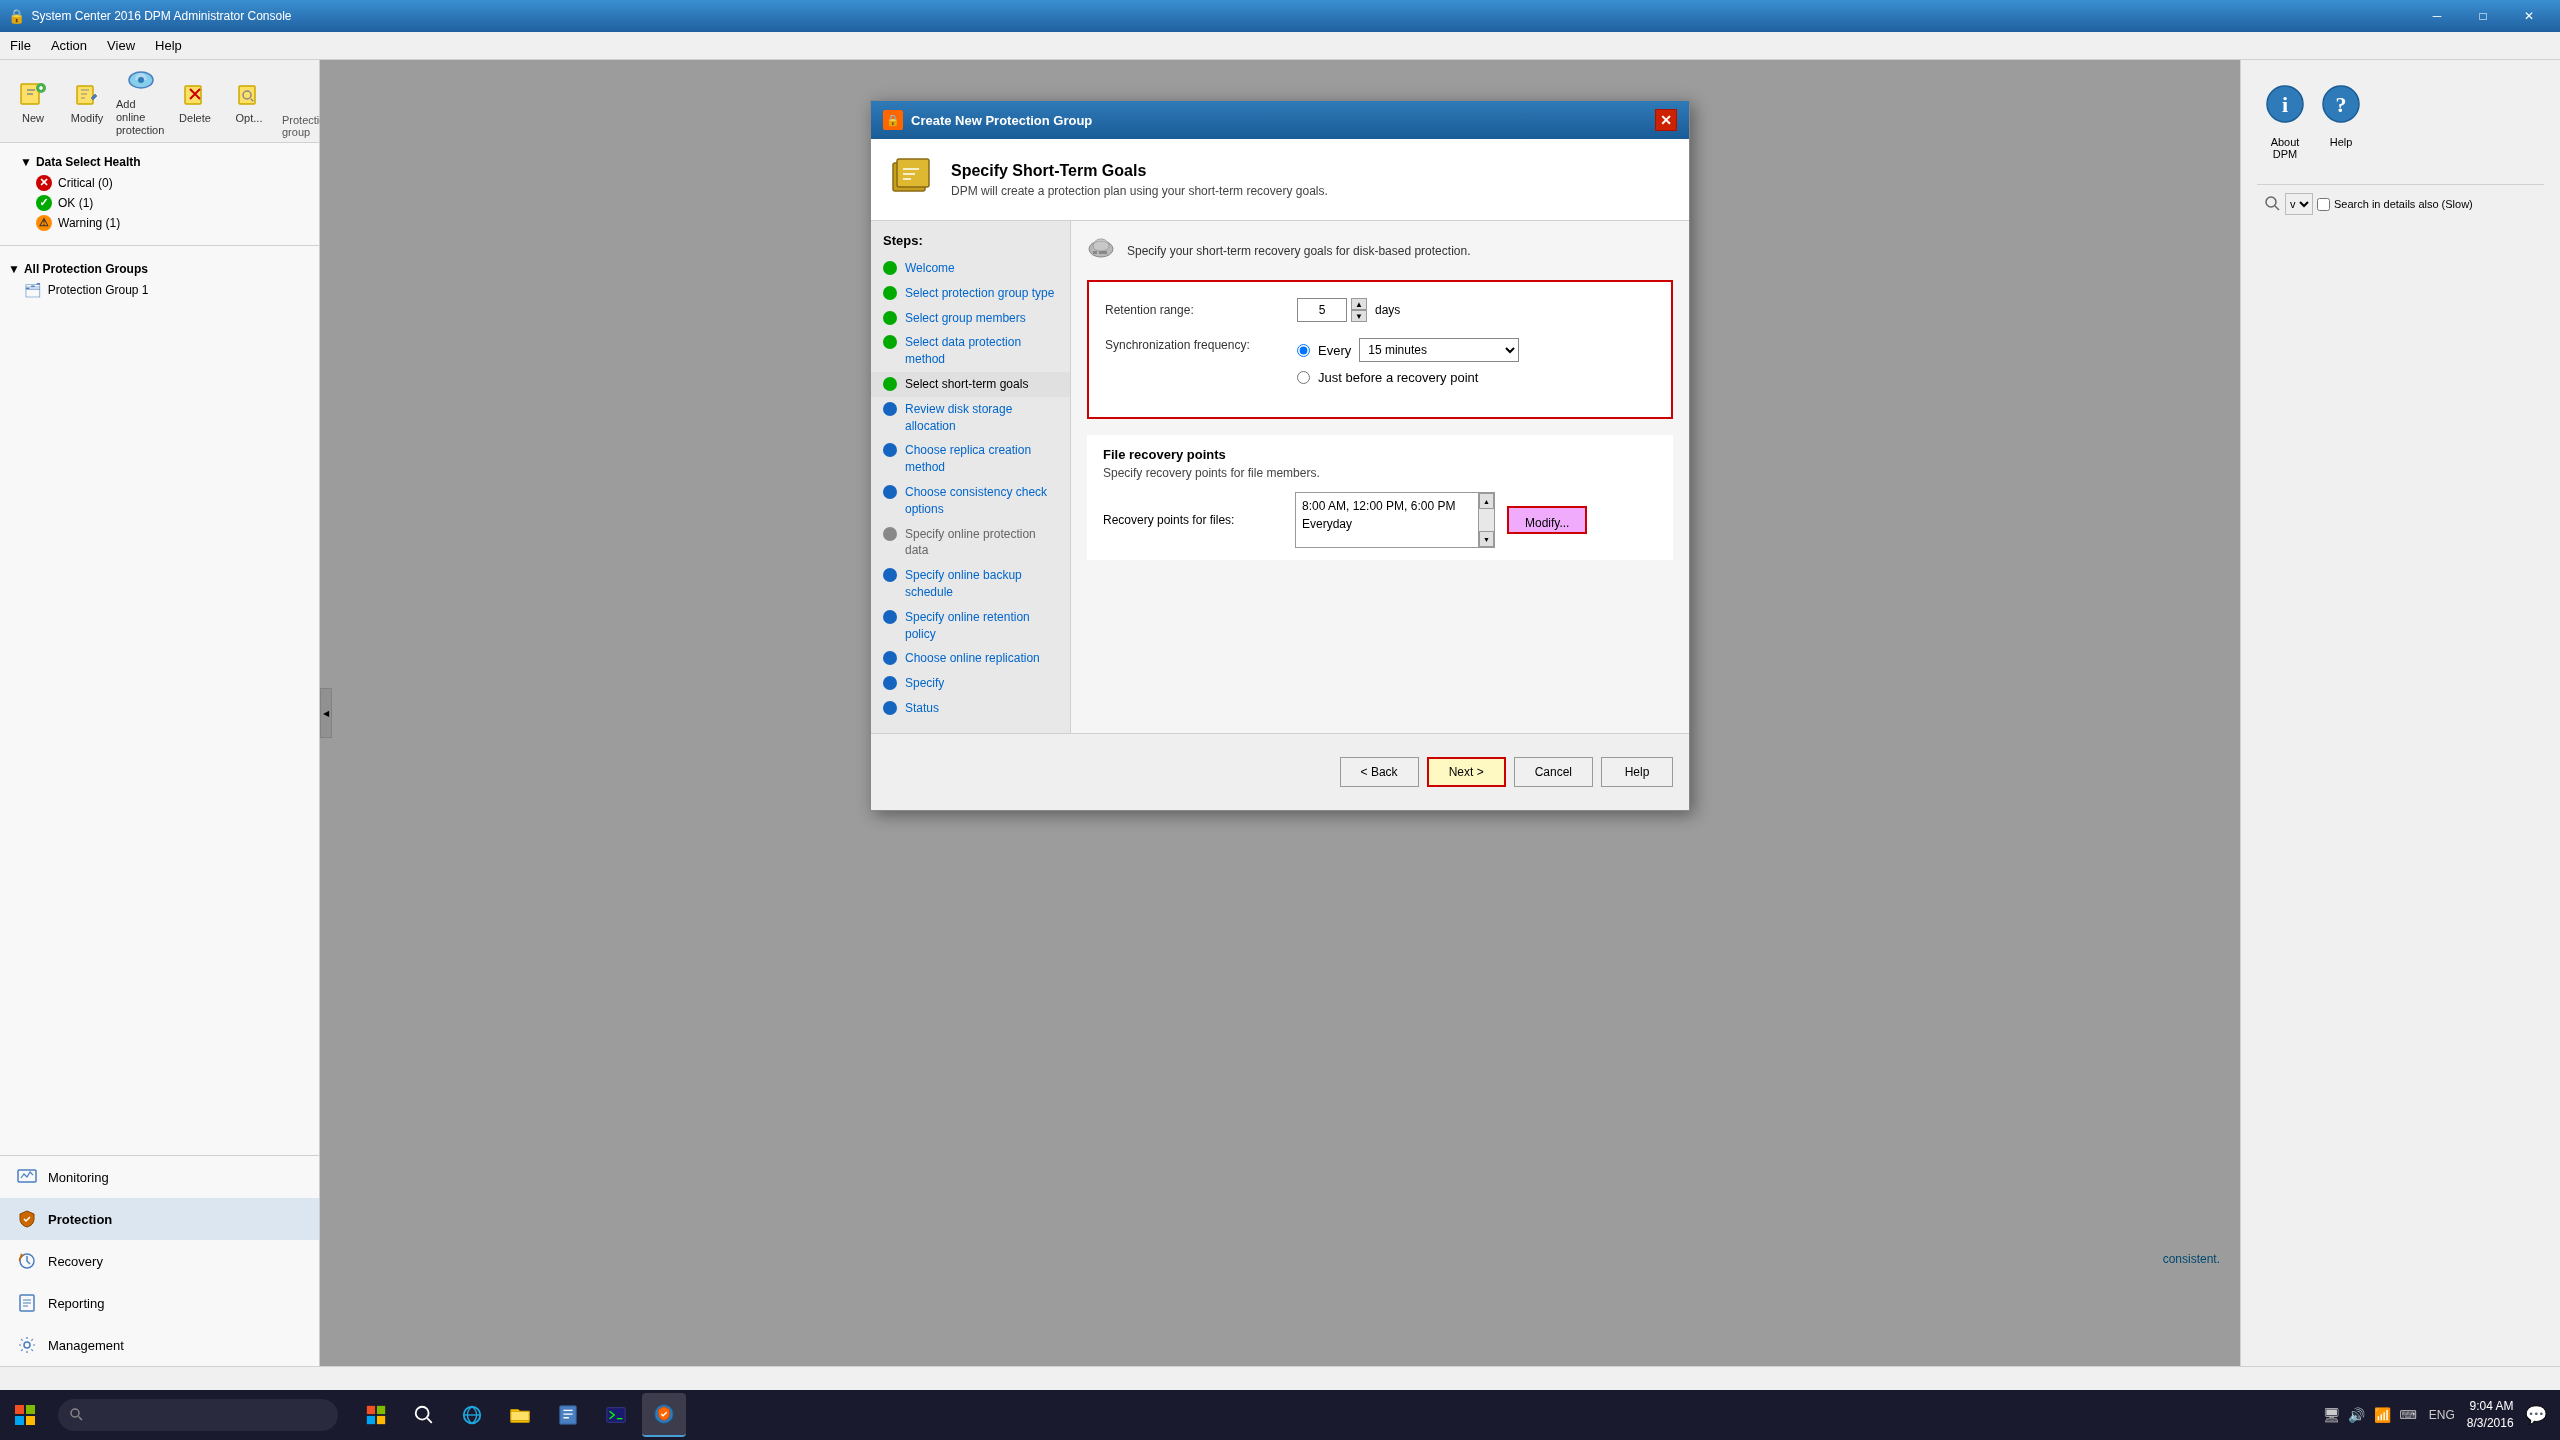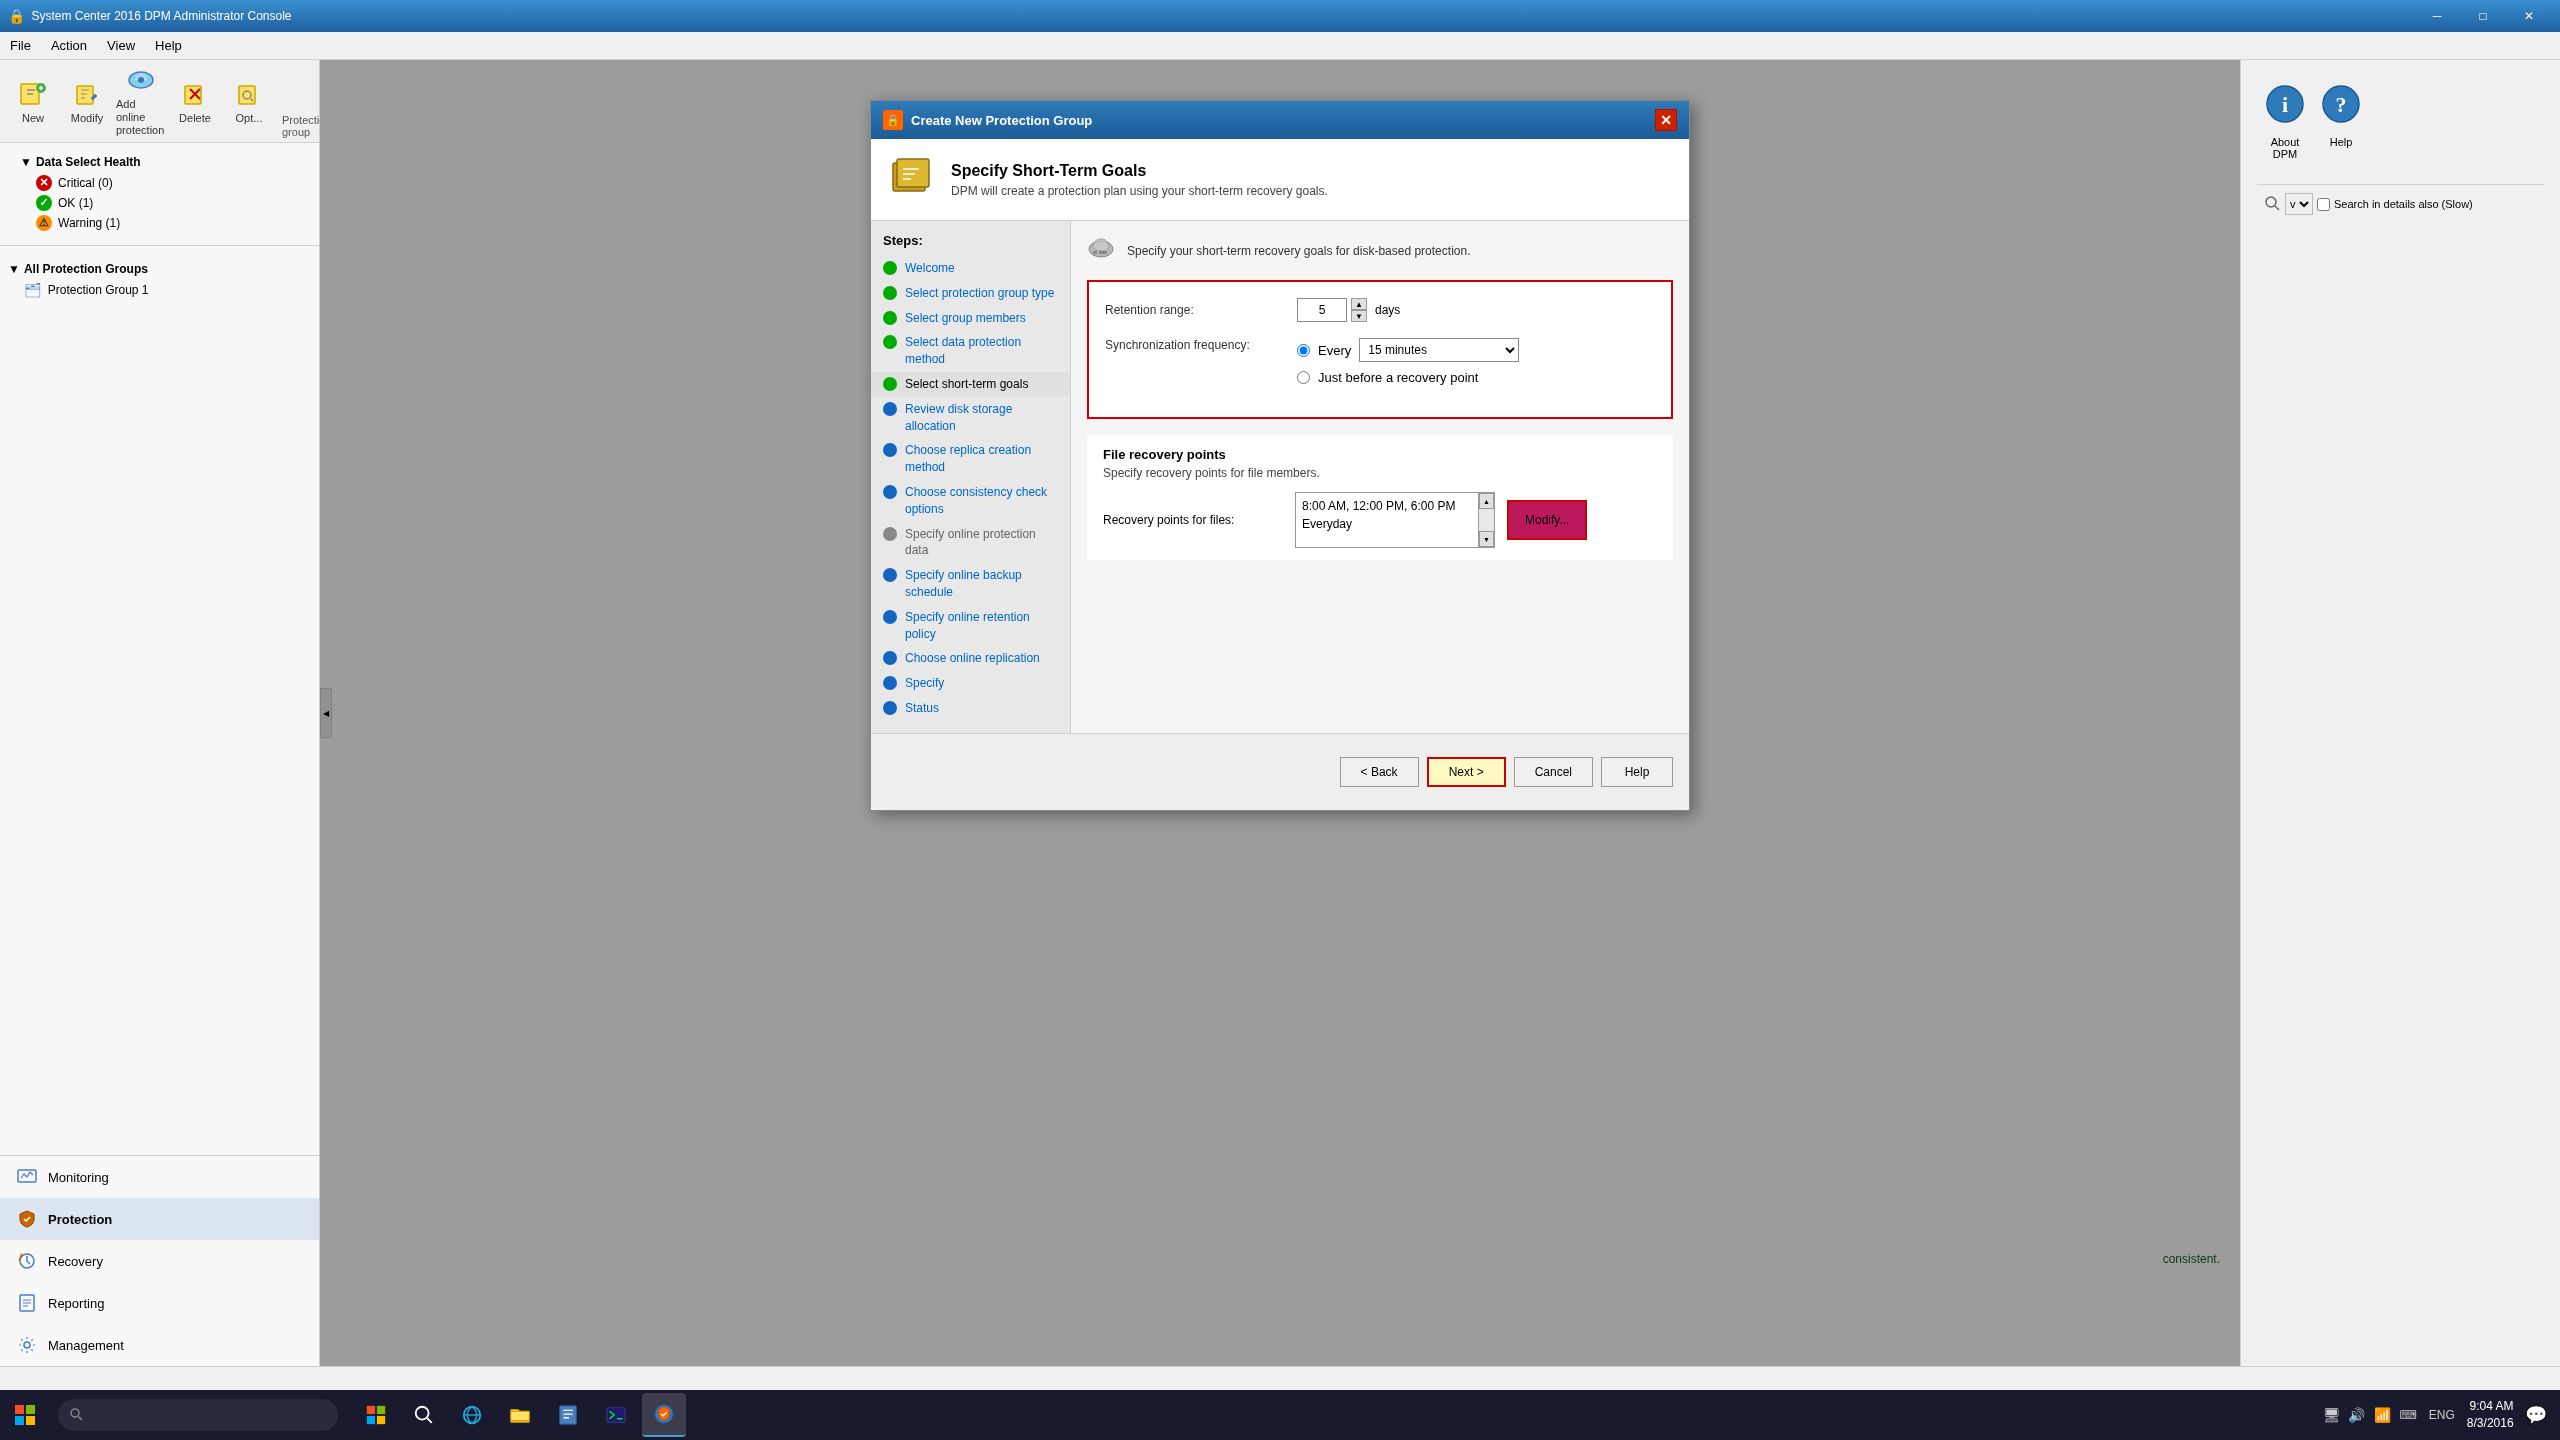--- a/index.html
+++ b/index.html
@@ -374,25 +374,25 @@
       background: white;
     }
     .recovery-points-text {
       padding: 4px 6px;
       font-size: 12px;
       line-height: 1.5;
     }
 
     .modify-btn {
       border: 2px solid #cc0000;
-      background: #be185d;
+      background: #f0abfc;
       padding: 8px 16px;
       font-size: 12px;
       cursor: pointer;
-      height: 40px;
+      height: 28px;
     }
 
     
     .dialog-footer {
       background: #efefef;
       border-top: 1px solid #d0d0d0;
       padding: 23px 16px;
       display: flex;
       justify-content: flex-end;
       gap: 8px;
@@ -730,21 +730,21 @@
         </div>
       </div>
     </div>
 
     <div class="center-panel" style="flex:1;background:#e0e0e0;position:relative;">
 
       <div class="collapse-btn" style="position:absolute;left:0;top:50%;transform:translateY(-50%);width:12px;height:50px;background:#d0d0d0;border:1px solid #bbb;cursor:pointer;display:flex;align-items:center;justify-content:center;z-index:5;">
         <span style="font-size:8px;">◀</span>
       </div>
 
-      <div style="position:absolute;right:20px;bottom:100px;font-size:12px;color:#14532d;">
+      <div style="position:absolute;right:20px;bottom:100px;font-size:12px;color:#0369a1;">
         <span>consistent.</span>
       </div>
 
       <div class="modal-overlay">
         <div class="dialog">
 
           <div class="dialog-title-bar">
             <div style="display:flex;align-items:center;">
               <span class="dialog-title-icon">🔒</span>
               <span class="dialog-title-text">Create New Protection Group</span>

